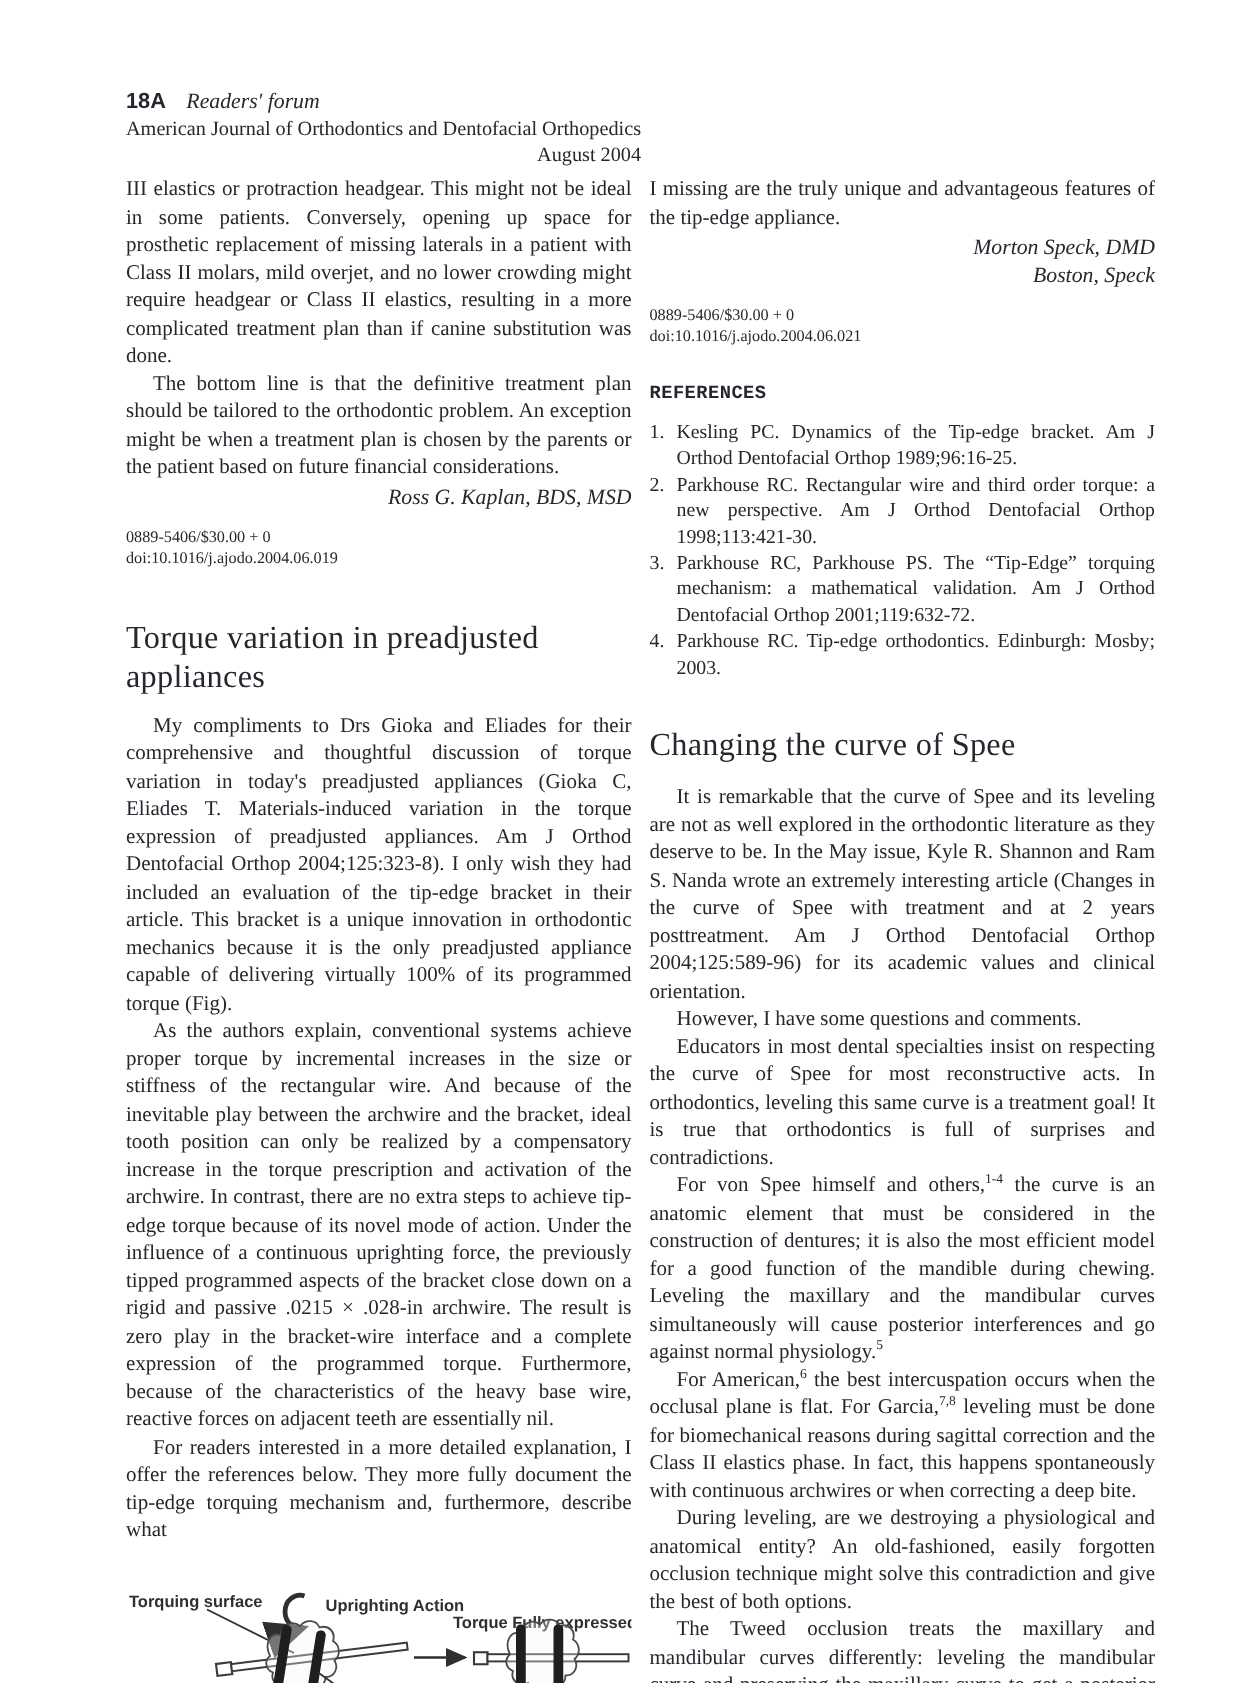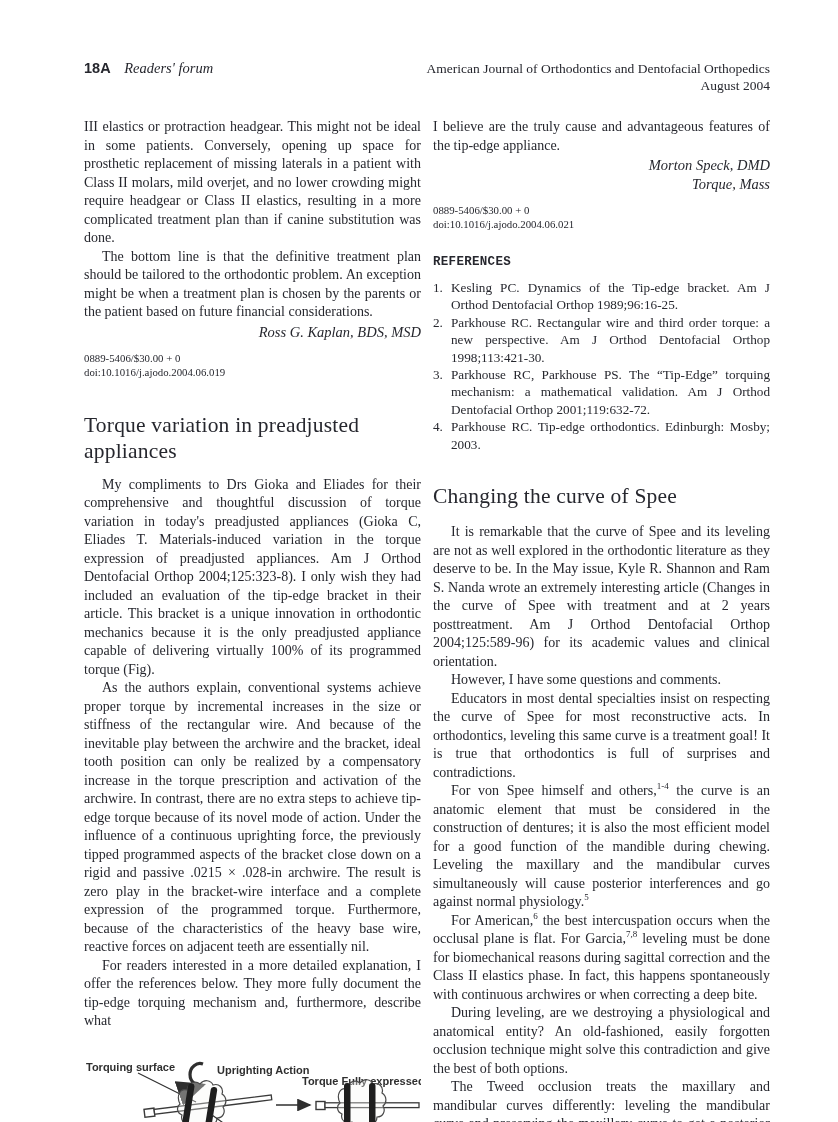--- a/index.html
+++ b/index.html
@@ -14,20 +14,21 @@
   }
   
   .page-header {
     position: absolute;
     left: 84px;
     top: 60px;
     width: 686px;
     display: flex;
     justify-content: space-between;
     align-items: flex-start;
+    flex-direction: column;
   }
   .header-left { font-size: 14.5px; white-space: nowrap; }
   .folio {
     font-family: "Liberation Sans", sans-serif;
     font-weight: bold;
     font-size: 14.5px;
     margin-right: 10px;
   }
   .section-title { font-style: italic; font-size: 14.5px; }
   .header-right {
@@ -183,24 +184,24 @@
         </g>
 
         <line x1="128" y1="56" x2="152" y2="73" stroke="#2f2f2f" stroke-width="1.2"></line>
         <text class="fig-label" x="143" y="83">Torquing surface</text>
       </svg>
 
     </figure>
   </div>
 
   <div class="col col-right">
-    <p class="body-text no-indent">I believe are the truly cause and advantageous features of the tip-edge appliance.</p>
+    <p class="body-text no-indent">I missing are the truly unique and advantageous features of the tip-edge appliance.</p>
     <div class="signature">
       <div>Morton Speck, DMD</div>
-      <div>Torque, Mass</div>
+      <div>Boston, Speck</div>
     </div>
     <div class="pubinfo">
       <div>0889-5406/$30.00 + 0</div>
       <div>doi:10.1016/j.ajodo.2004.06.021</div>
     </div>
 
     <h2 class="refs-heading">REFERENCES</h2>
     <ol class="refs">
       <li>Kesling PC. Dynamics of the Tip-edge bracket. Am J Orthod Dentofacial Orthop 1989;96:16-25.</li>
       <li>Parkhouse RC. Rectangular wire and third order torque: a new perspective. Am J Orthod Dentofacial Orthop 1998;113:421-30.</li>

